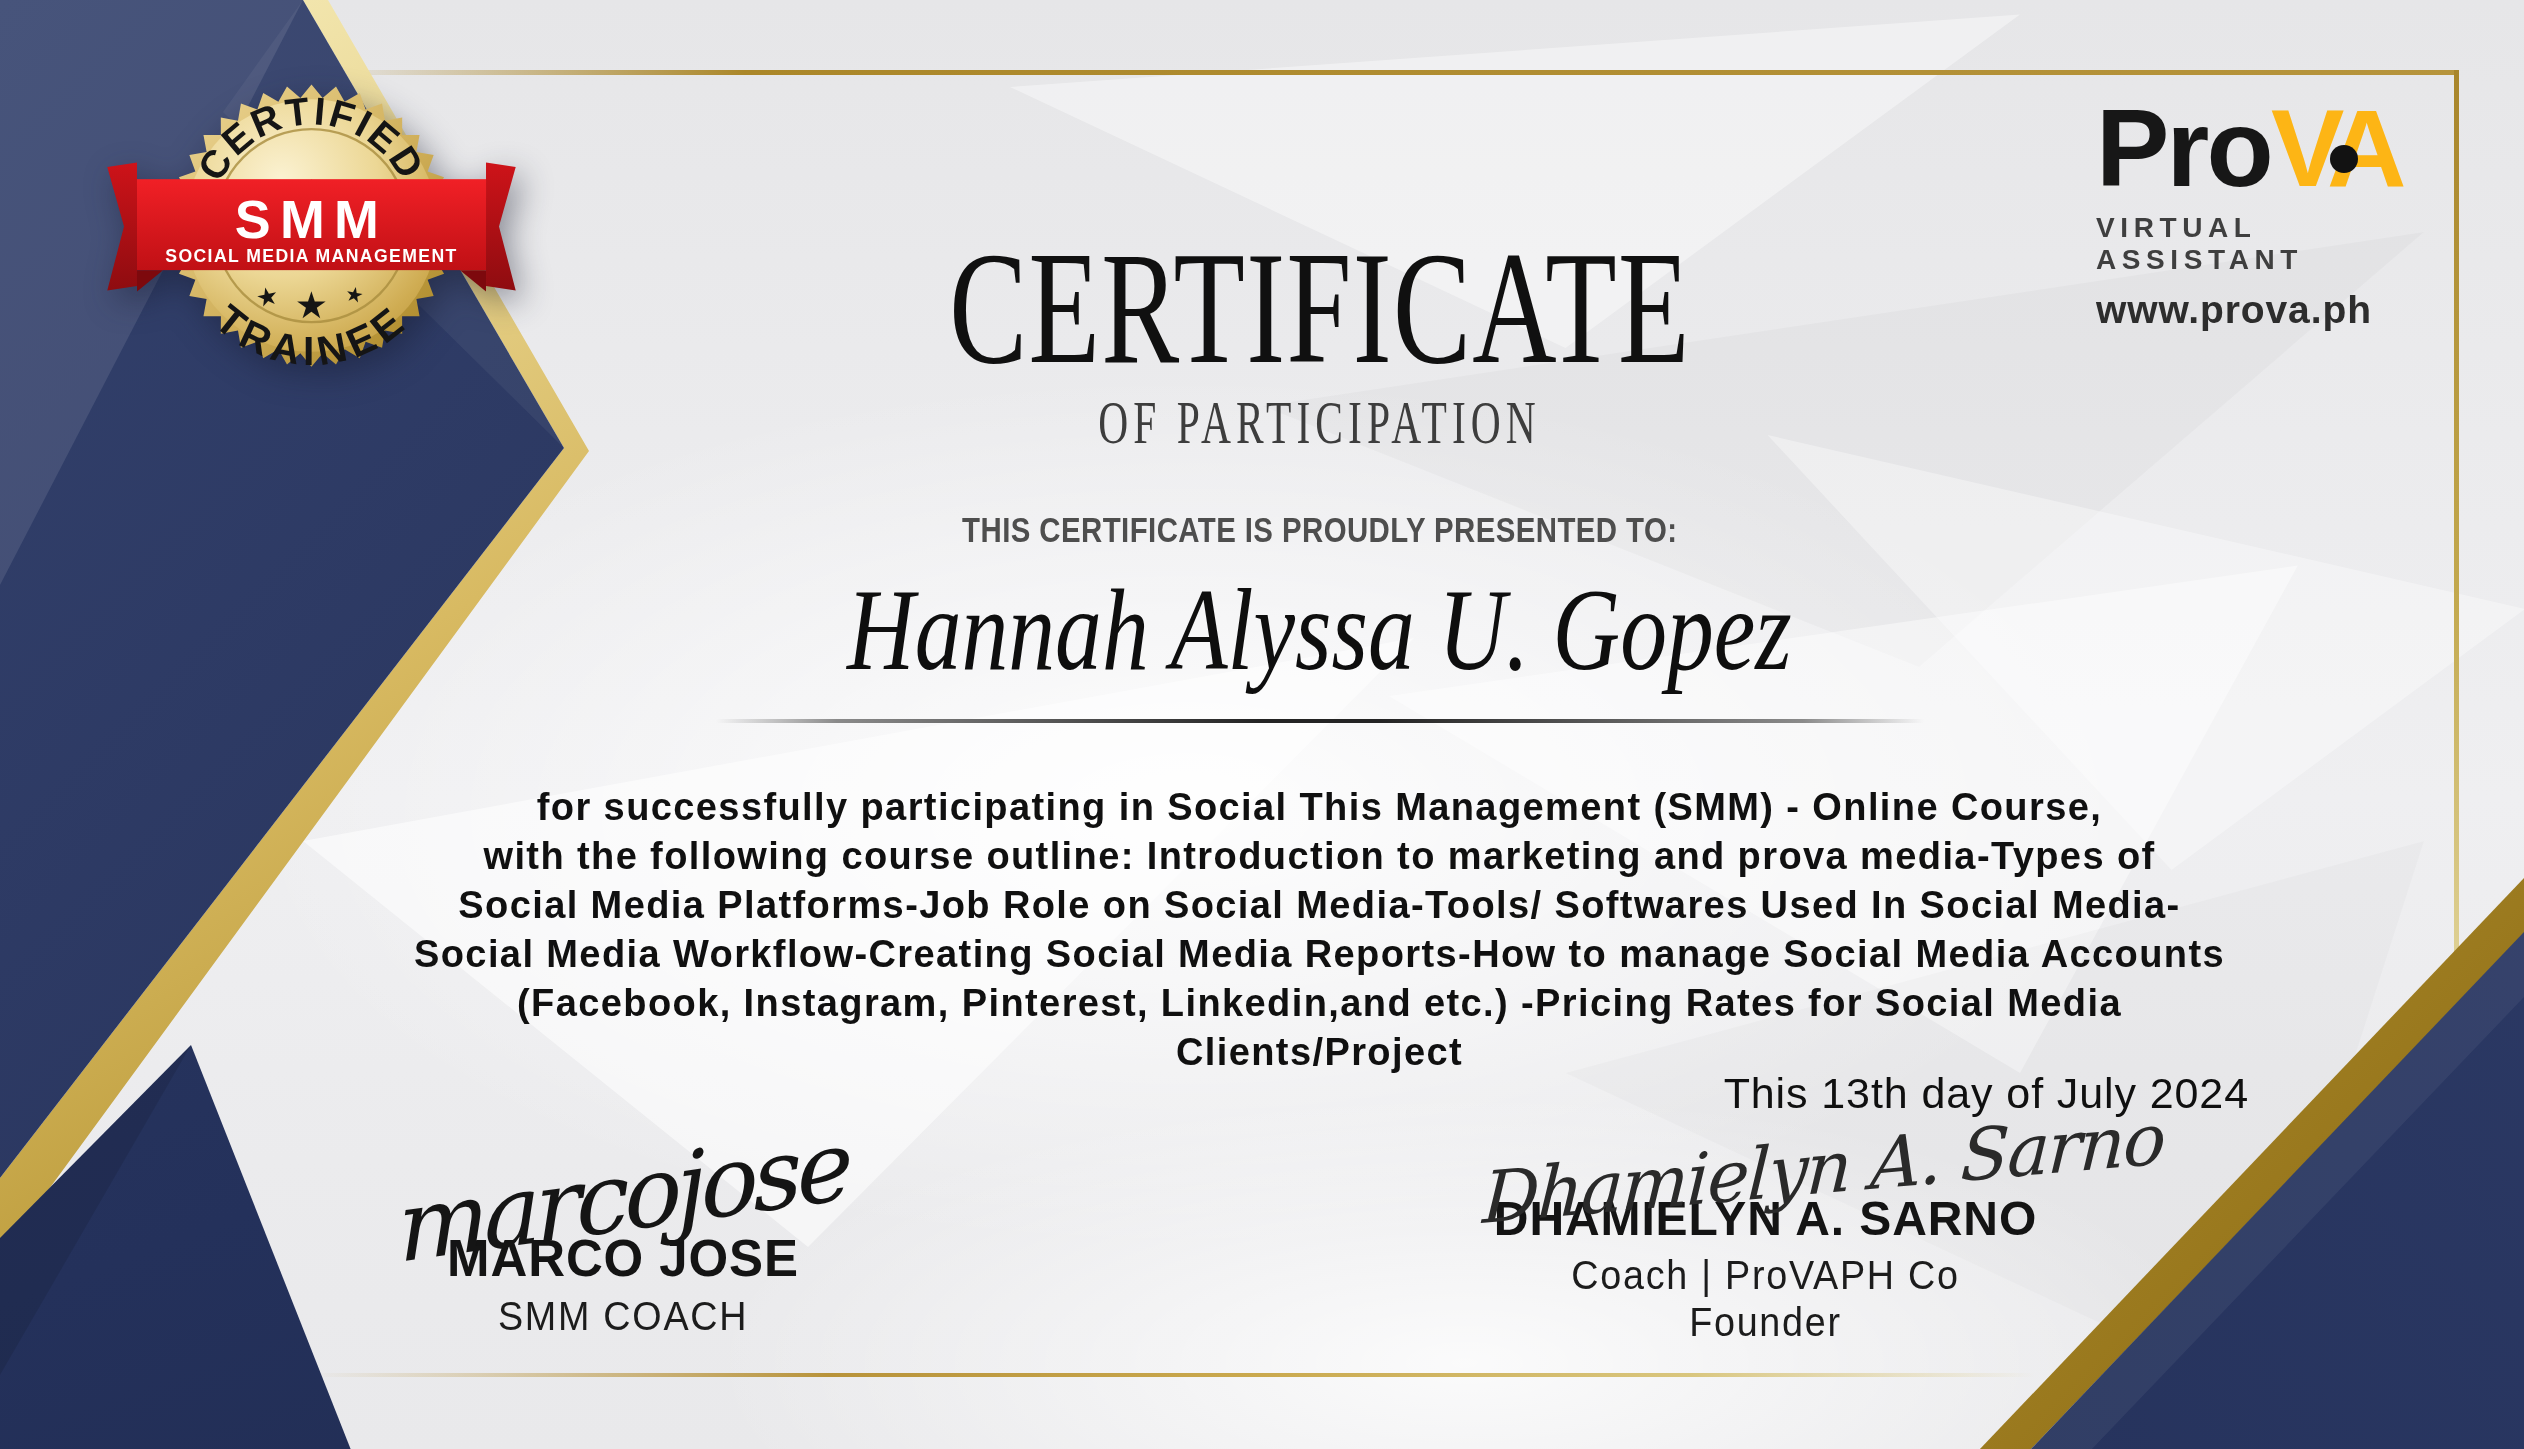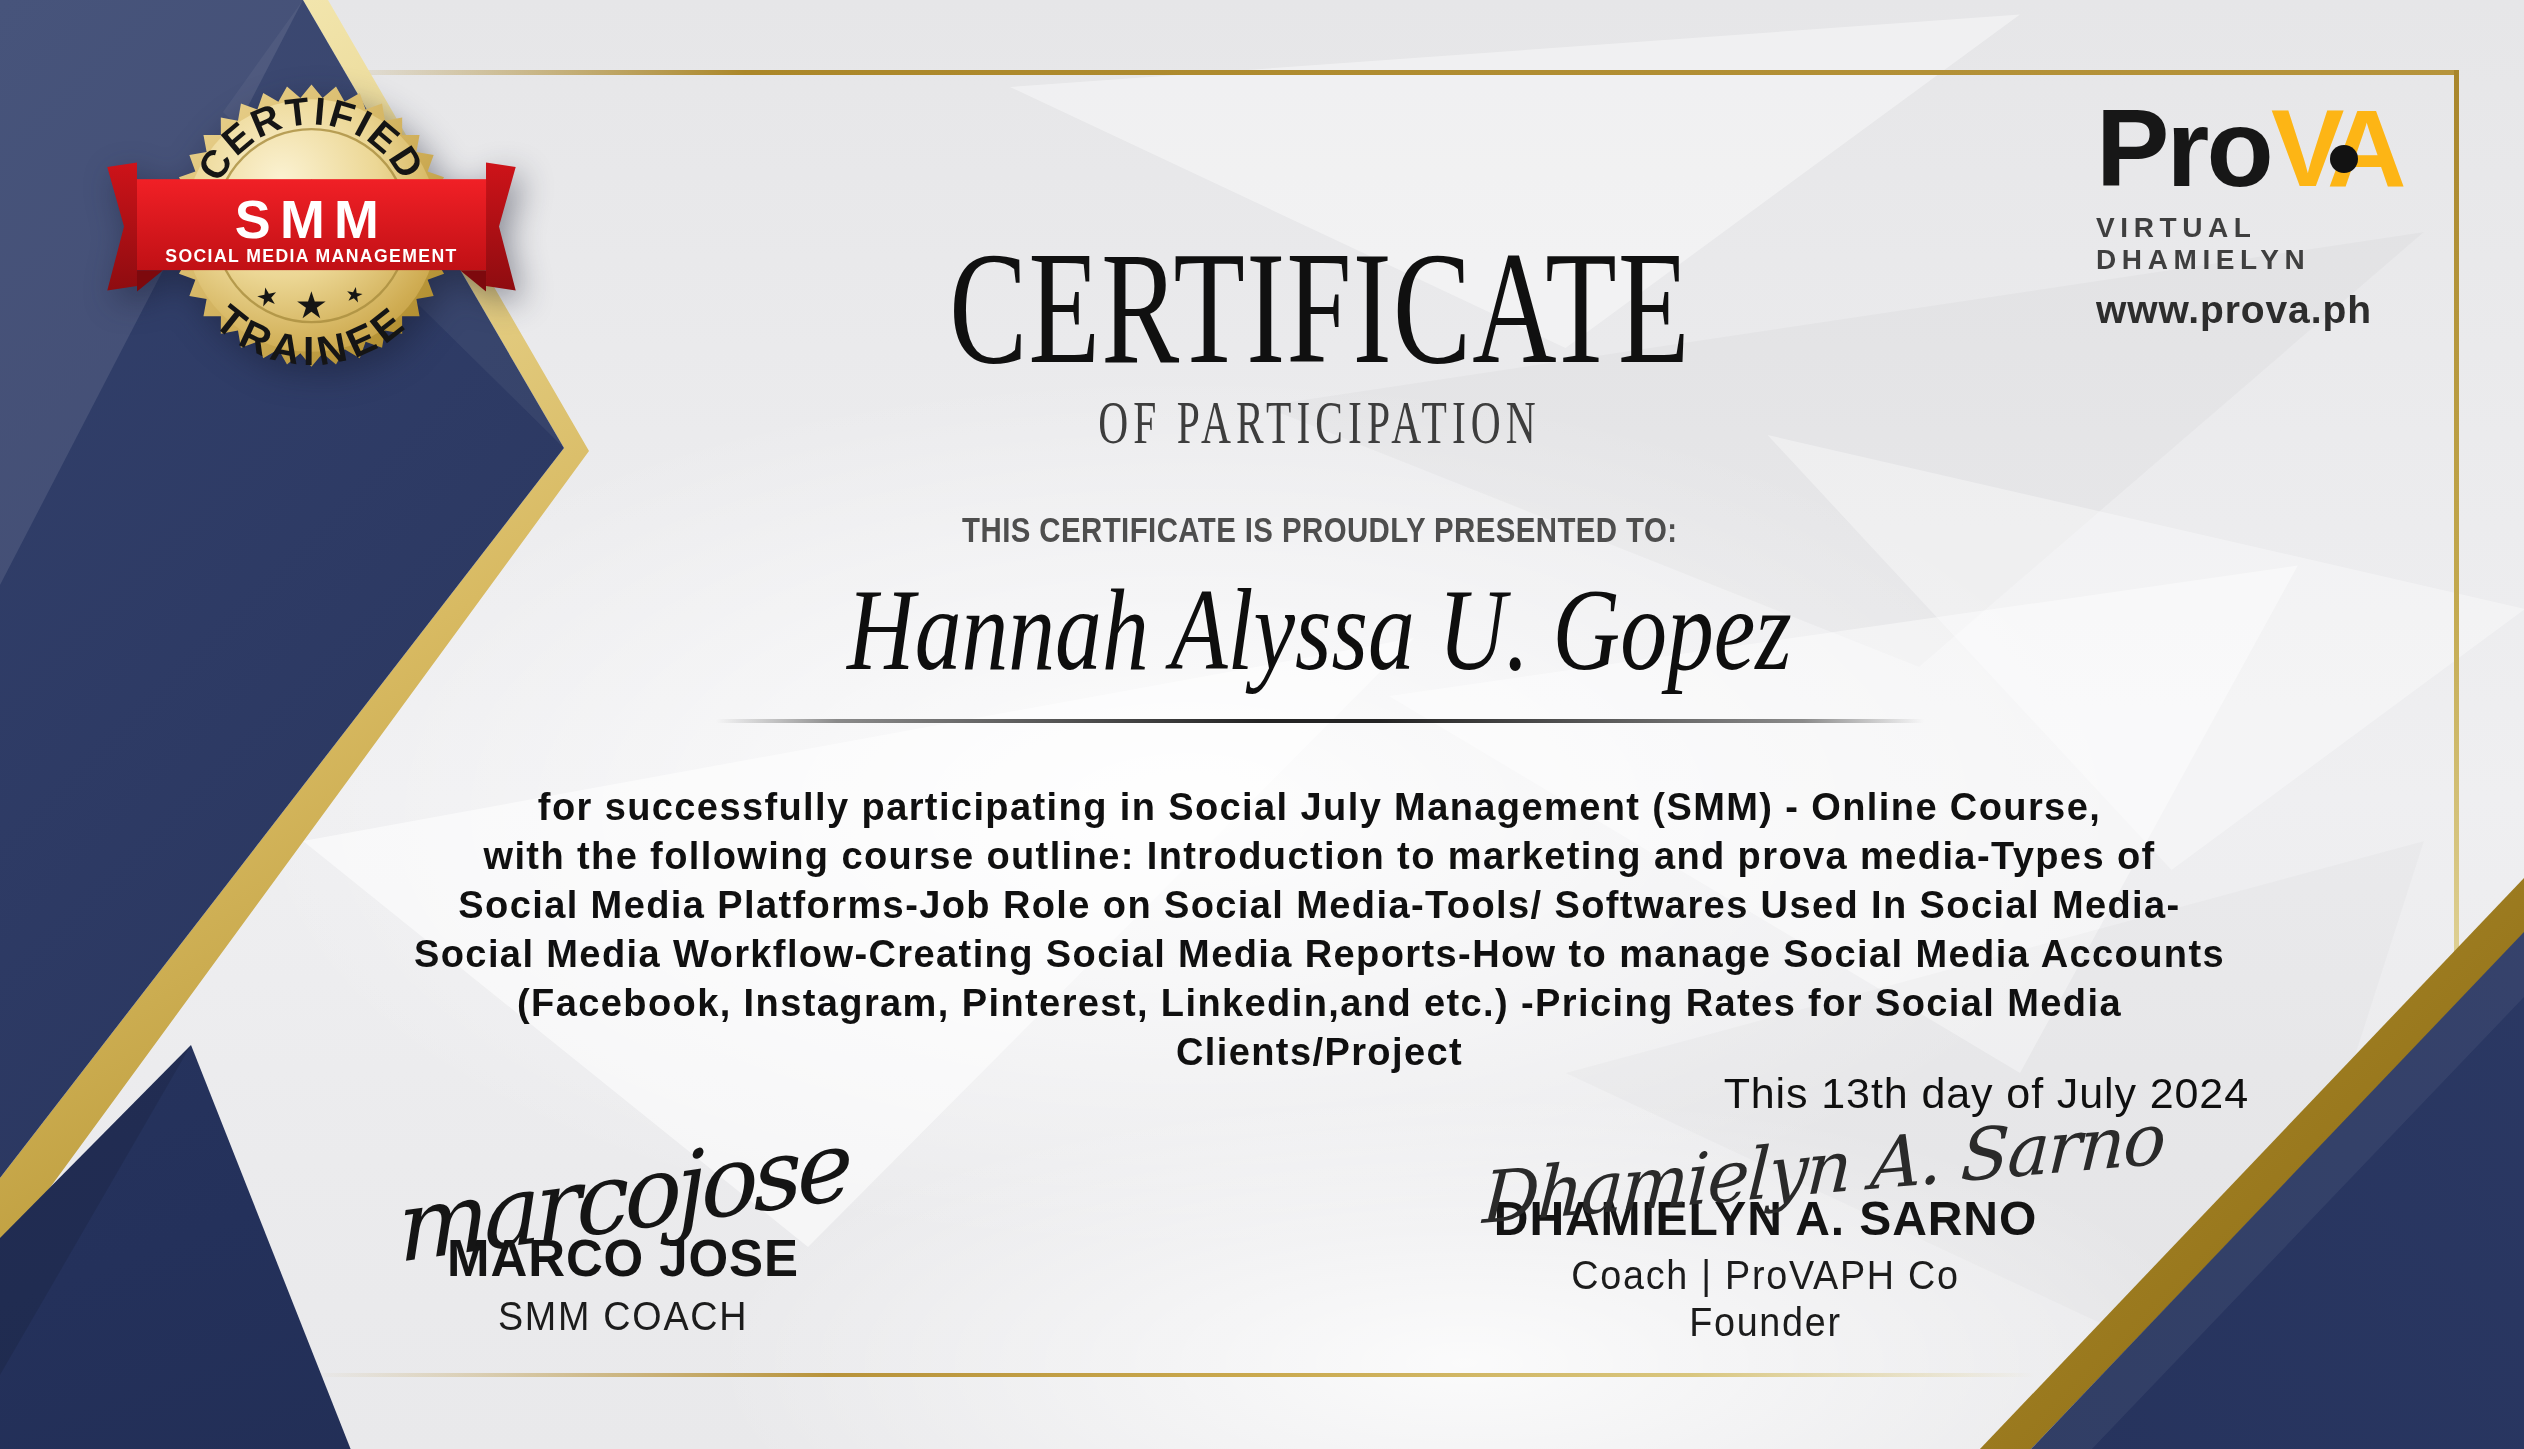--- a/index.html
+++ b/index.html
@@ -161,40 +161,40 @@
     <text font-family="Liberation Sans, sans-serif" font-size="44" font-weight="bold" fill="#151515" letter-spacing="6">
       <textPath href="#arcBottom" startOffset="50%" text-anchor="middle">TRAINEE</textPath>
     </text>
   </svg>
 
   <div class="abs logo">
     <div class="logo-name">
       <span>Pro</span><span class="logo-va">VA</span>
       <span class="logo-dot"></span>
     </div>
-    <div class="logo-tagline">VIRTUAL DHAMIELYN</div>
+    <div class="logo-tagline">VIRTUAL ASSISTANT</div>
     <div class="logo-site">www.prova.ph</div>
   </div>
 
   <div class="abs centercol cert-title">
     <span class="sx">CERTIFICATE</span>
   </div>
   <div class="abs centercol cert-subtitle">
     <span class="sx">OF PARTICIPATION</span>
   </div>
   <div class="abs centercol presented">
     <span class="sx">THIS CERTIFICATE IS PROUDLY PRESENTED TO:</span>
   </div>
   <div class="abs centercol recipient">
     <span class="sx">Hannah Alyssa U. Gopez</span>
   </div>
   <div class="abs divider"></div>
 
   <div class="abs centercol bodytext">
-    <div>for successfully participating in Social July Management (SMM) - Online Course,</div>
+    <div>for successfully participating in Social This Management (SMM) - Online Course,</div>
     <div>with the following course outline: Introduction to marketing and prova media-Types of</div>
     <div>Social Media Platforms-Job Role on Social Media-Tools/ Softwares Used In Social Media-</div>
     <div>Social Media Workflow-Creating Social Media Reports-How to manage Social Media Accounts</div>
     <div>(Facebook, Instagram, Pinterest, Linkedin,and etc.) -Pricing Rates for Social Media Clients/Project</div>
   </div>
 
   <div class="abs centercol dateline">This 13th day of July 2024</div>
 
   <div class="sig sig-left">
     <span class="sig-script">marcojose</span>

